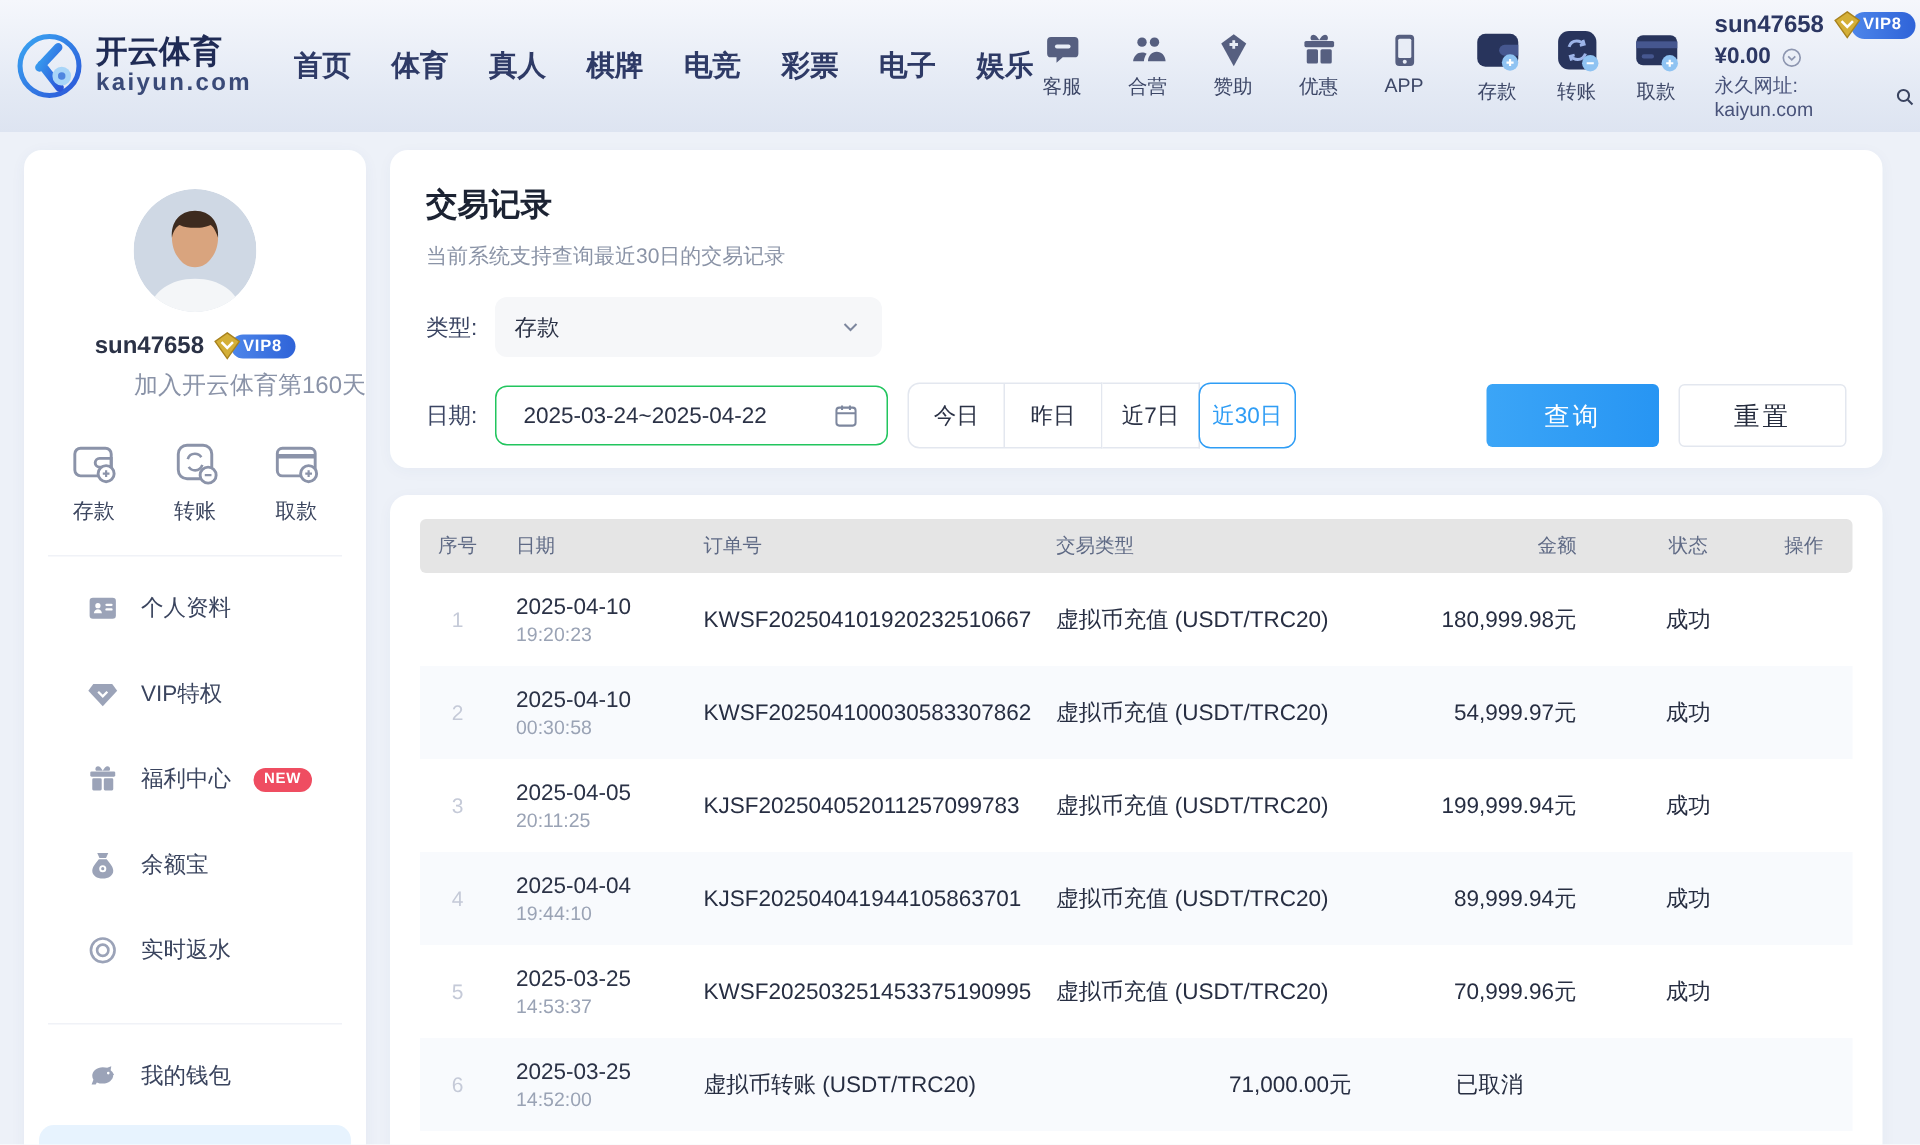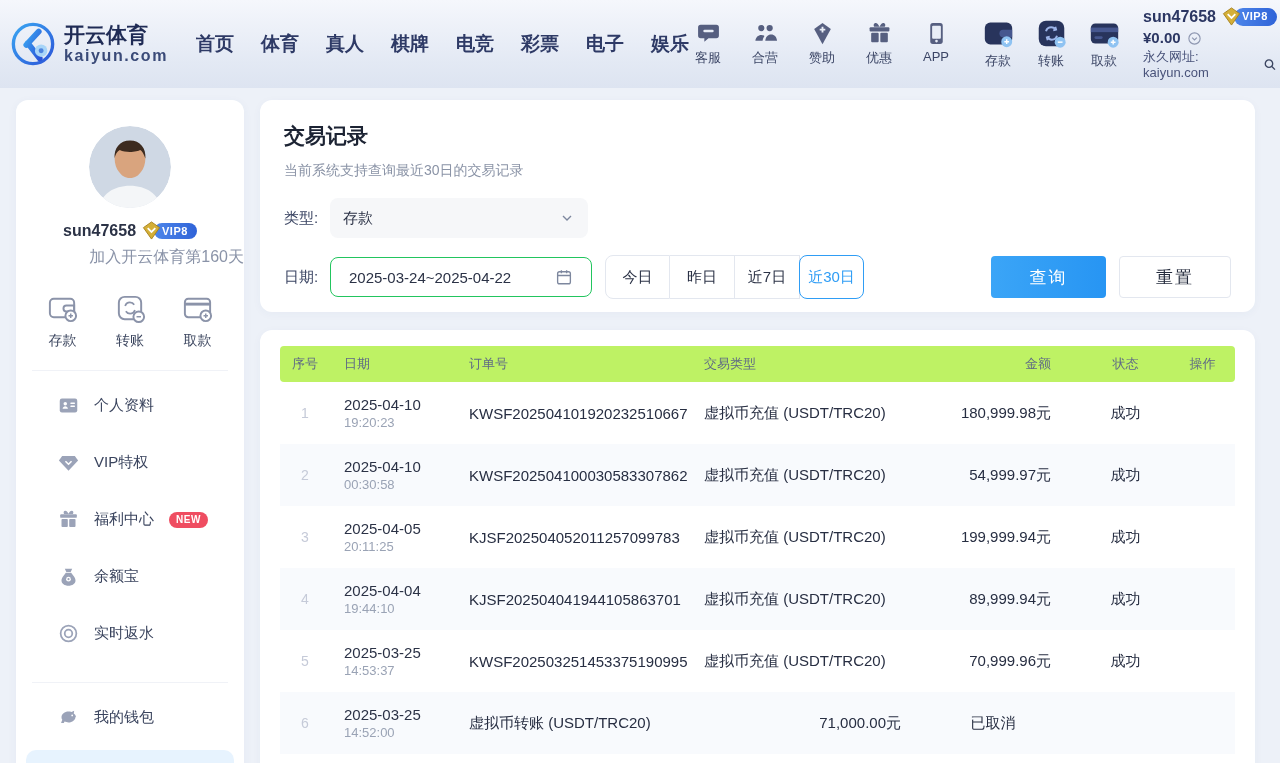--- a/index.html
+++ b/index.html
@@ -110,21 +110,21 @@
   .preset-btn.active {
     border:1px solid #2f9df5; border-radius:8px; color:#2f9df5; z-index:2; margin-left:-1px;
   }
   .filter-actions { margin-left:auto; display:flex; gap:13px; }
   .btn { height:42px; border-radius:4px; font-size:17px; display:flex; align-items:center; justify-content:center; cursor:pointer; letter-spacing:2px; }
   .btn-primary { width:115px; background:linear-gradient(90deg,#3ba5f7,#2795f3); color:#fff; border:none; }
   .btn-plain { width:112px; background:#fff; border:1px solid #e3e7ef; color:#242b3d; }
 
   .table-card { margin-top:18px; height:500px; padding:16px 20px; }
   .tgrid { display:grid; grid-template-columns:50px 125px 235px 215px 150px 115px 65px; align-items:center; }
-  .t-head { height:36px; background:#bef264; border-radius:4px; color:#5f6a85; font-size:13px; }
+  .t-head { height:36px; background:#e5e5e5; border-radius:4px; color:#5f6a85; font-size:13px; }
   .th, .td { padding:0 4px; }
   .c0 { text-align:center; }
   .c1, .c2, .c3 { text-align:left; padding-left:14px; }
   .c4 { text-align:right; }
   .c5 { text-align:center; padding-left:30px; }
   .c6 { text-align:center; }
   .tr { height:62px; font-size:15px; color:#272e42; }
   .tr.alt { background:#f8fafd; }
   .idx { color:#c5cad8; font-size:14px; }
   .datecell .d { display:block; font-size:15px; color:#2b3246; }

